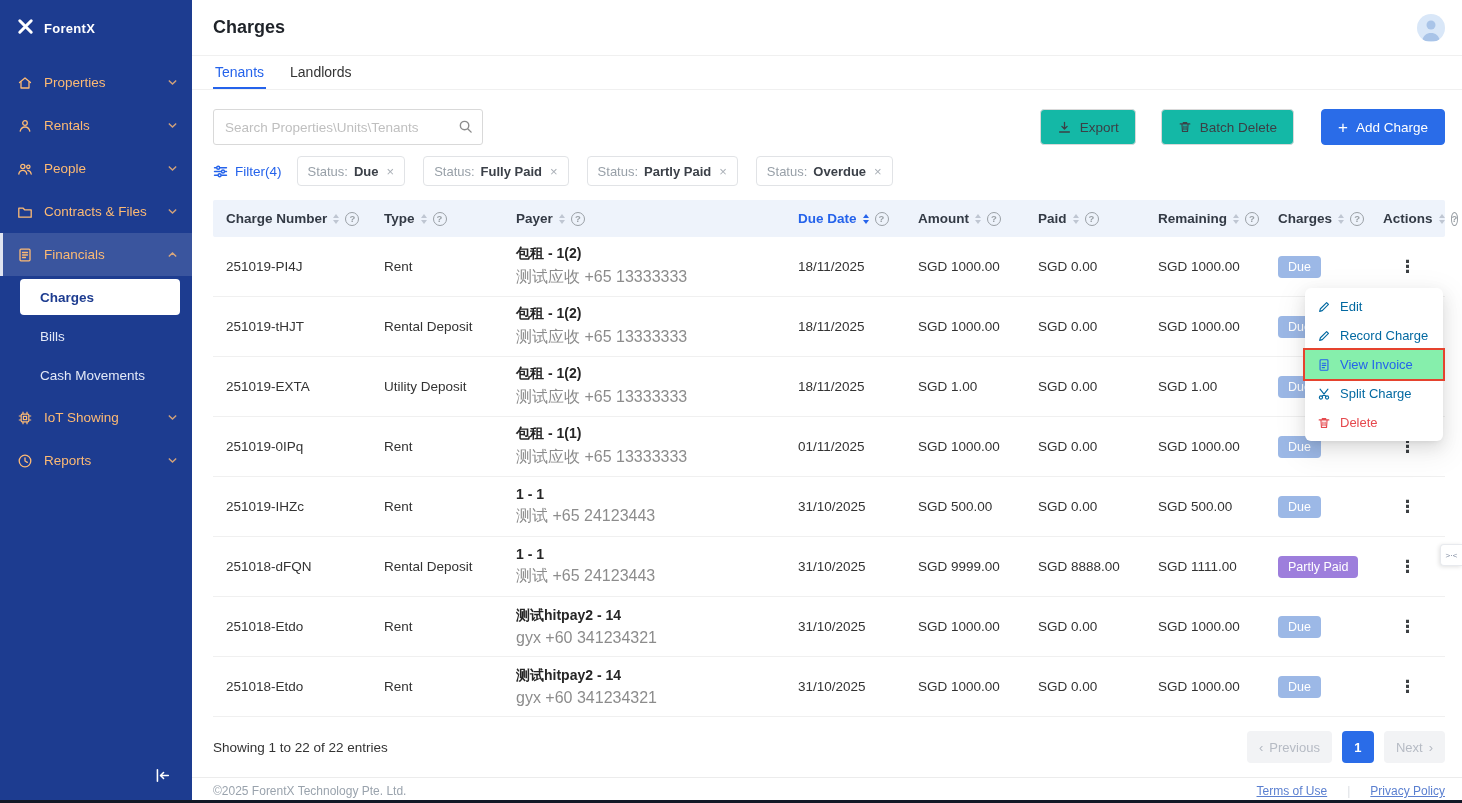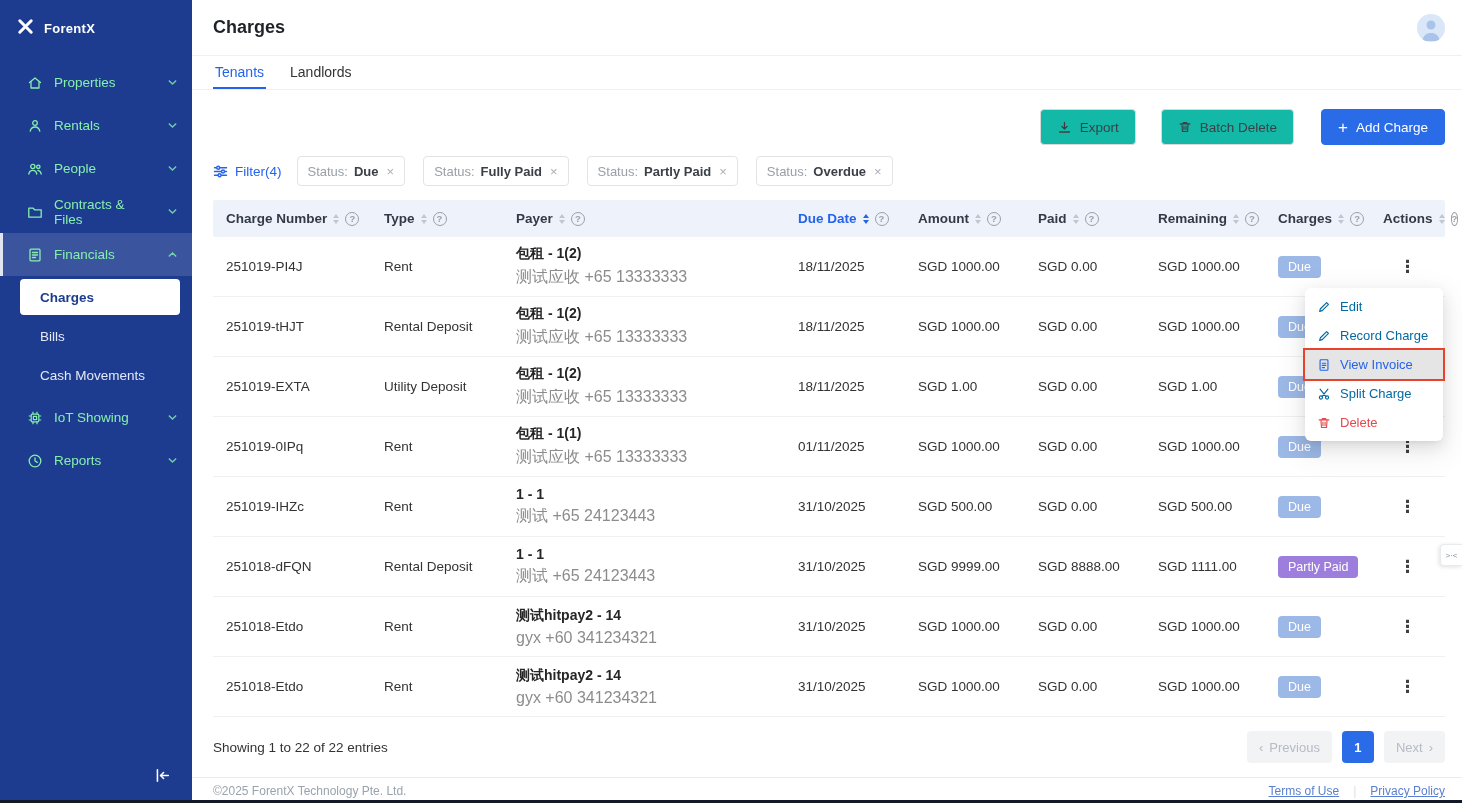--- a/index.html
+++ b/index.html
@@ -9,22 +9,22 @@
     font-family:"Liberation Sans","DejaVu Sans",sans-serif;
     background:#fff; color:#333; cursor:default;
   }
   .app { display:flex; height:100%; }
 
   
   .sidebar { width:192px; min-width:192px; background:#1d3c90; color:#fff; position:relative; }
   .logo-row { height:56px; display:flex; align-items:center; gap:9px; padding:0 16px; cursor:pointer; }
   .logo-text { font-size:13px; font-weight:700; letter-spacing:.3px; }
   .nav { padding-top:5px; }
-  .nav-item { height:43px; display:flex; align-items:center; gap:11px; padding:0 14px 0 27px;
-    font-size:13.5px; color:#86efac; cursor:pointer; }
+  .nav-item { height:43px; display:flex; align-items:center; gap:11px; padding:0 14px 0 17px;
+    font-size:13.5px; color:#fdba74; cursor:pointer; }
   .nav-item .nav-label { flex:1; }
   .nav-item.open { background:rgba(255,255,255,.13); box-shadow:inset 3px 0 0 rgba(255,255,255,.85); }
   .nav-ico { width:16px; height:16px; display:flex; align-items:center; }
   .chev { opacity:.8; display:flex; }
   .sub-item { height:36px; margin:3px 12px 3px 20px; display:flex; align-items:center;
     padding-left:20px; font-size:13.5px; color:#e3e9f7; border-radius:4px; cursor:pointer; }
   .sub-item.active { background:#fff; color:#1d3c90; font-weight:700; }
   .collapse-btn { position:absolute; right:20px; bottom:18px; cursor:pointer; display:flex; }
 
   
@@ -94,32 +94,32 @@
   .table-footer { display:flex; align-items:center; justify-content:space-between; padding:14px 19px 14px 21px; }
   .entries { font-size:13.5px; color:#333; }
   .pager { display:flex; gap:10px; align-items:center; }
   .page-btn { height:32px; border-radius:4px; border:none; font-size:13px; font-family:inherit;
     display:inline-flex; align-items:center; gap:6px; cursor:pointer; }
   .nav-btn { background:#f2f3f5; color:#b6bbc4; padding:0 12px; }
   .current { background:#2a6ce8; color:#fff; width:32px; justify-content:center; font-weight:600; }
 
   .copyright { margin-top:auto; border-top:1px solid #ececec; display:flex; align-items:center;
     justify-content:space-between; padding:6px 19px 9px 21px; font-size:12px; color:#9aa3ad; }
-  .legal { display:flex; align-items:center; gap:14px; }
+  .legal { display:flex; align-items:center; gap:20px; }
   .legal a { color:#5a7fd0; text-decoration:underline; cursor:pointer; }
   .sep { color:#dcdfe3; }
 
   
   .context-menu { position:absolute; left:1305px; top:288px; width:138px; background:#fff;
     border-radius:6px; padding:4px 0; z-index:30;
     box-shadow:0 3px 6px -4px rgba(0,0,0,.12), 0 6px 16px rgba(0,0,0,.10), 0 9px 28px 8px rgba(0,0,0,.05); }
   .menu-item { height:29px; display:flex; align-items:center; gap:9px; padding:0 12px;
     font-size:13px; color:#0369a1; cursor:pointer; }
   .menu-item .mi-ico { display:flex; width:14px; }
-  .menu-item.highlight { color:#2563eb; background:#e5e5e5; outline:2px solid #e5432e; }
+  .menu-item.highlight { color:#2563eb; background:#86efac; outline:2px solid #e5432e; }
   .menu-item.danger { color:#e5484d; }
 
   .floating-widget { position:absolute; right:0; top:544px; width:22px; height:22px; background:#fff;
     border:1px solid #e8eaee; border-right:none; border-radius:4px 0 0 4px;
     box-shadow:-1px 1px 4px rgba(0,0,0,.12); display:flex; align-items:center; justify-content:center;
     font-size:8px; color:#7f8ba0; z-index:25; cursor:pointer; }
   .bottom-strip { position:absolute; left:0; bottom:0; width:100%; height:3px; background:#121826; z-index:40; }
 </style>
 </head>
 <body>
@@ -266,20 +266,29 @@
           </svg>
       </div>
     </div>
 
     <div class="tabs">
       <div class="tab active">Tenants</div>
       <div class="tab">Landlords</div>
     </div>
 
     <div class="toolbar">
+      <div class="search-box">
+        <input type="text" placeholder="Search Properties\Units\Tenants" style="">
+        <span class="search-ico">
+          <svg width="15" height="15" viewBox="0 0 16 16" fill="none" stroke="currentColor" stroke-width="1.5" stroke-linecap="round">
+              <circle cx="7" cy="7" r="4.5"></circle>
+              <path d="M10.6 10.6L14 14"></path>
+            </svg>
+        </span>
+      </div>
       <div class="toolbar-spacer"></div>
       <button class="btn ghost">
         <span class="bi">
           <svg width="15" height="15" viewBox="0 0 16 16" fill="none" stroke="currentColor" stroke-width="1.4" stroke-linecap="round" stroke-linejoin="round">
               <path d="M8 2.5v7M5.2 6.8L8 9.6l2.8-2.8M2.8 12.8h10.4"></path>
             </svg>
         </span>
         <span>Export</span>
       </button>
       <button class="btn ghost">

